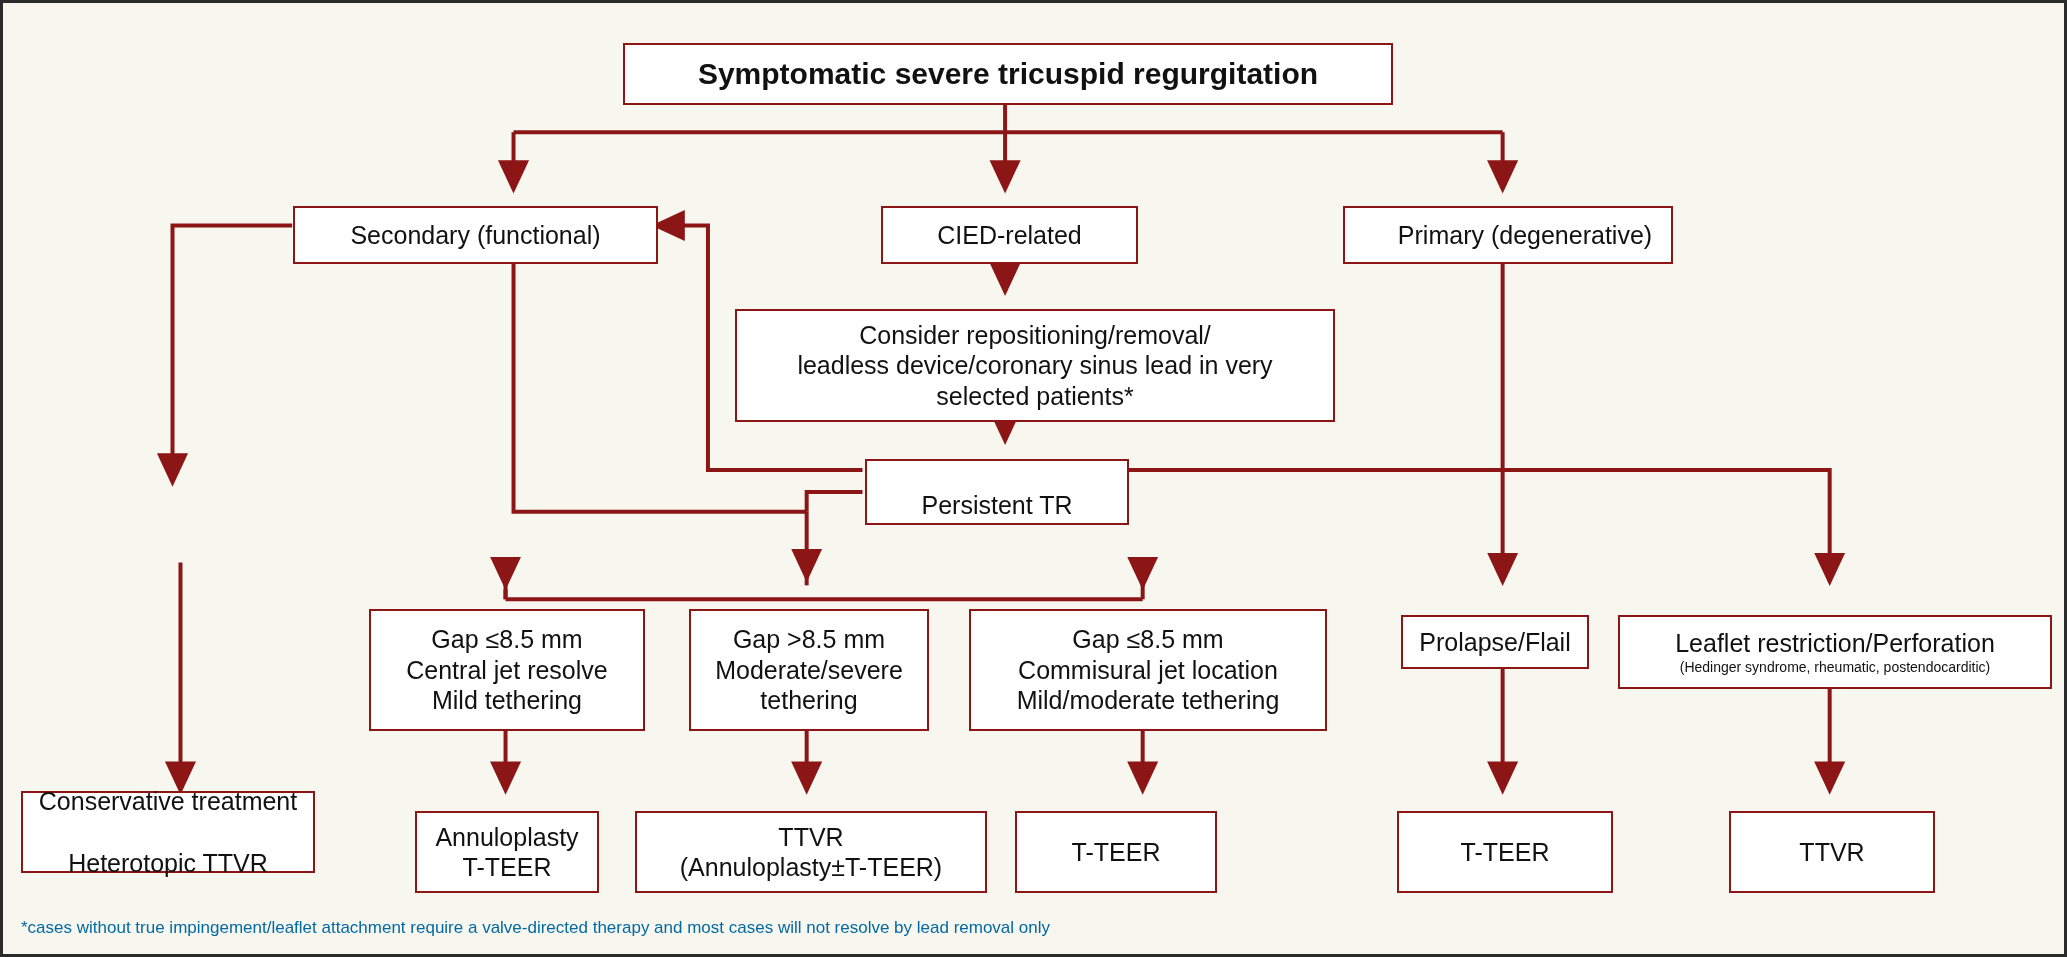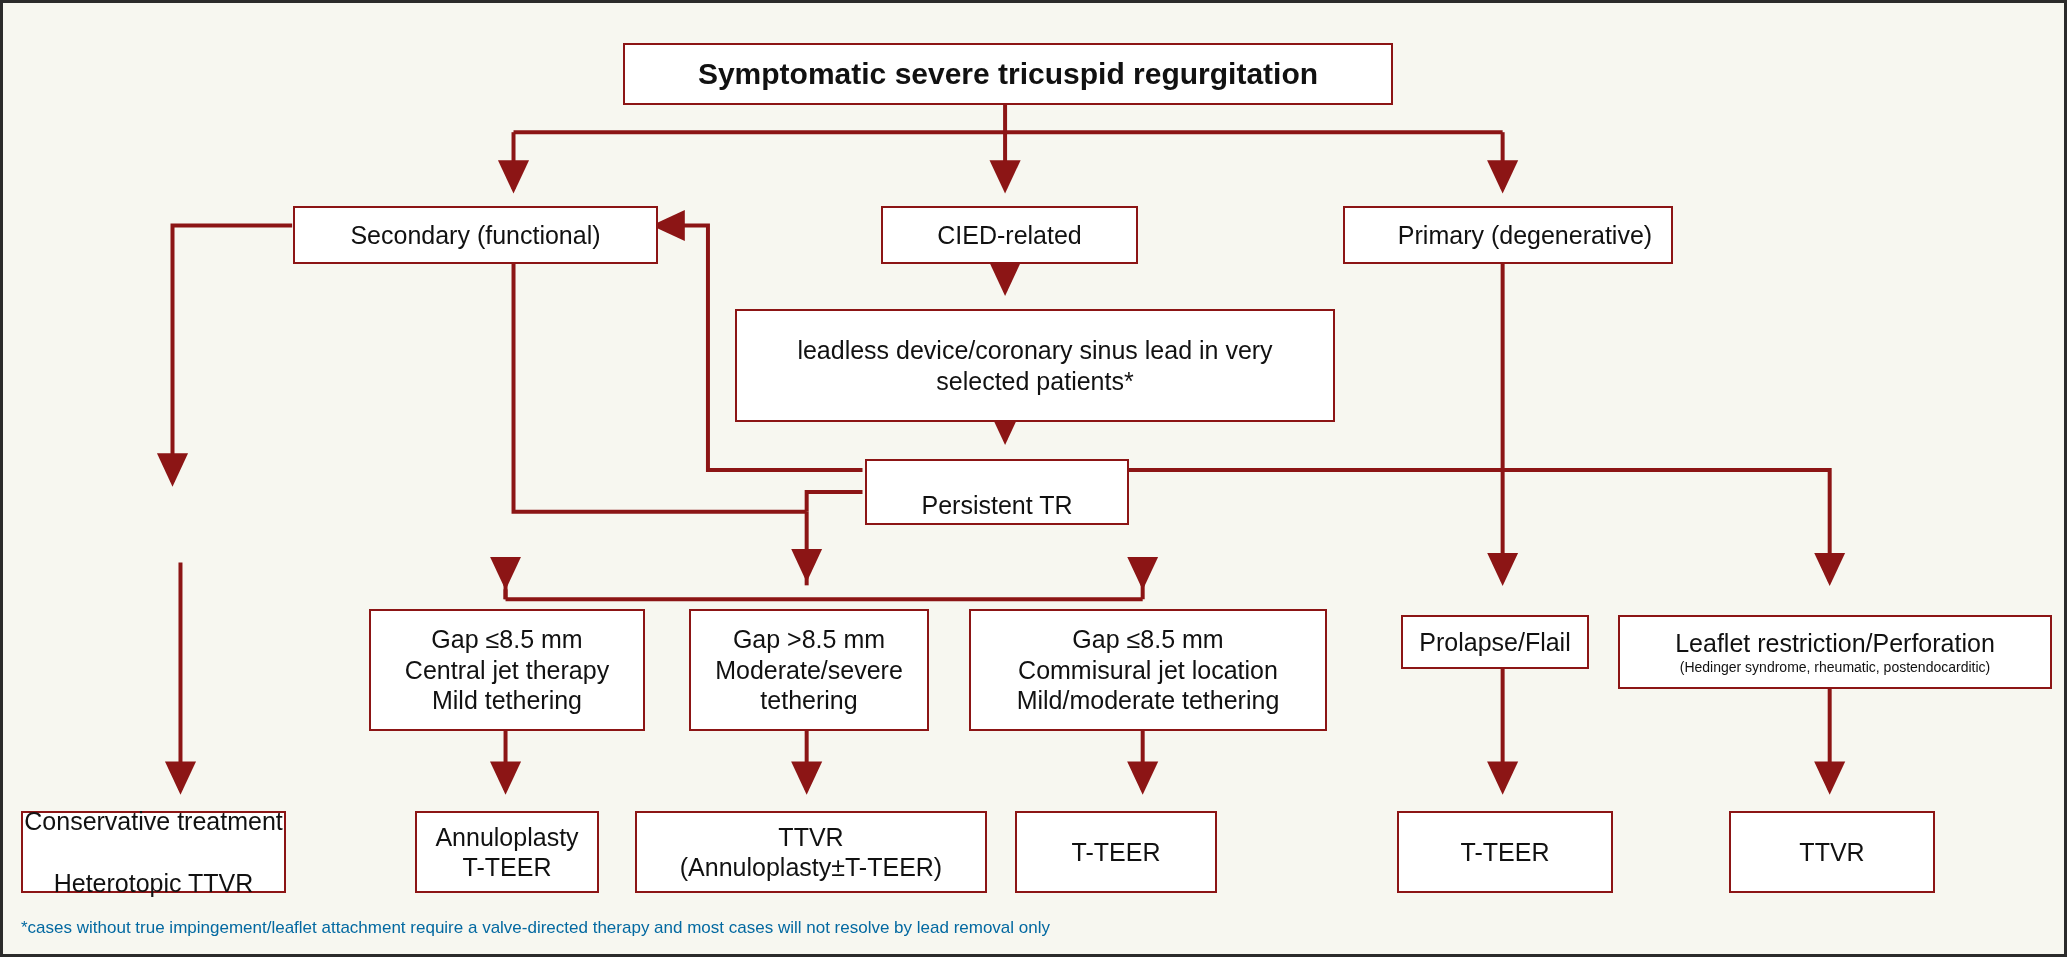--- a/index.html
+++ b/index.html
@@ -132,32 +132,33 @@
 
   <div class="node" style="left:878px; top:187px; width:257px; height:58px;">
     <span class="line">CIED-related</span>
   </div>
 
   <div class="node" style="left:1340px; top:187px; width:330px; height:58px;padding-left:44px;">
     <span class="line">Primary (degenerative)</span>
   </div>
 
   <div class="node" style="left:732px; top:290px; width:600px; height:113px;">
+    <span class="line">Consider repositioning/removal/</span>
     <span class="line">leadless device/coronary sinus lead in very</span>
     <span class="line">selected patients*</span>
   </div>
 
   <div class="node" style="left:862px; top:440px; width:264px; height:66px;justify-content:flex-end;">
     <span class="line">Persistent TR</span>
   </div>
 
 
   <div class="node" style="left:366px; top:590px; width:276px; height:122px;">
     <span class="line">Gap ≤8.5 mm</span>
-    <span class="line">Central jet therapy</span>
+    <span class="line">Central jet resolve</span>
     <span class="line">Mild tethering</span>
   </div>
 
   <div class="node" style="left:686px; top:590px; width:240px; height:122px;">
     <span class="line">Gap &gt;8.5 mm</span>
     <span class="line">Moderate/severe</span>
     <span class="line">tethering</span>
   </div>
 
   <div class="node" style="left:966px; top:590px; width:358px; height:122px;">
@@ -168,21 +169,21 @@
 
   <div class="node" style="left:1398px; top:596px; width:188px; height:54px;">
     <span class="line">Prolapse/Flail</span>
   </div>
 
   <div class="node" style="left:1615px; top:596px; width:434px; height:74px;">
     <span class="line">Leaflet restriction/Perforation</span>
     <span class="line small">(Hedinger syndrome, rheumatic, postendocarditic)</span>
   </div>
 
-  <div class="node" style="left:18px; top:792px; width:265px; height:82px;gap:32px;">
+  <div class="node" style="left:18px; top:772px; width:294px; height:82px;gap:32px;">
     <span class="line">Conservative treatment</span>
     <span class="line">Heterotopic TTVR</span>
   </div>
 
   <div class="node" style="left:412px; top:792px; width:184px; height:82px;">
     <span class="line">Annuloplasty</span>
     <span class="line">T-TEER</span>
   </div>
 
   <div class="node" style="left:632px; top:792px; width:352px; height:82px;">

